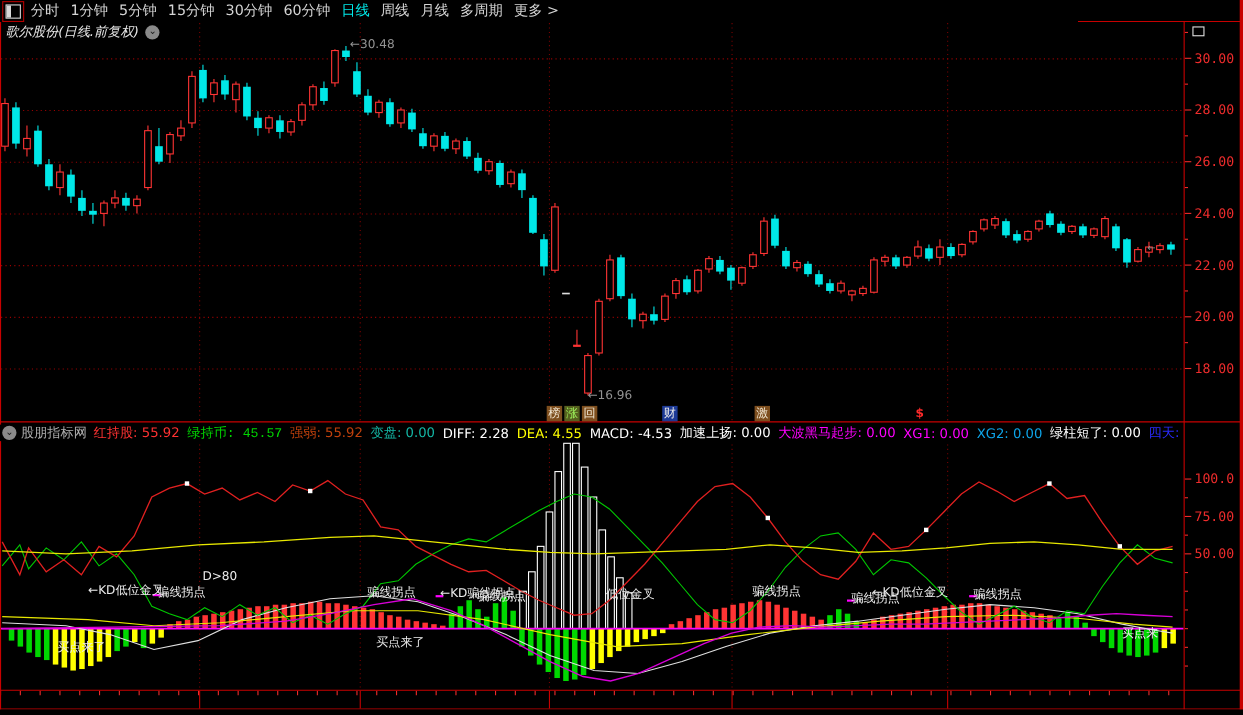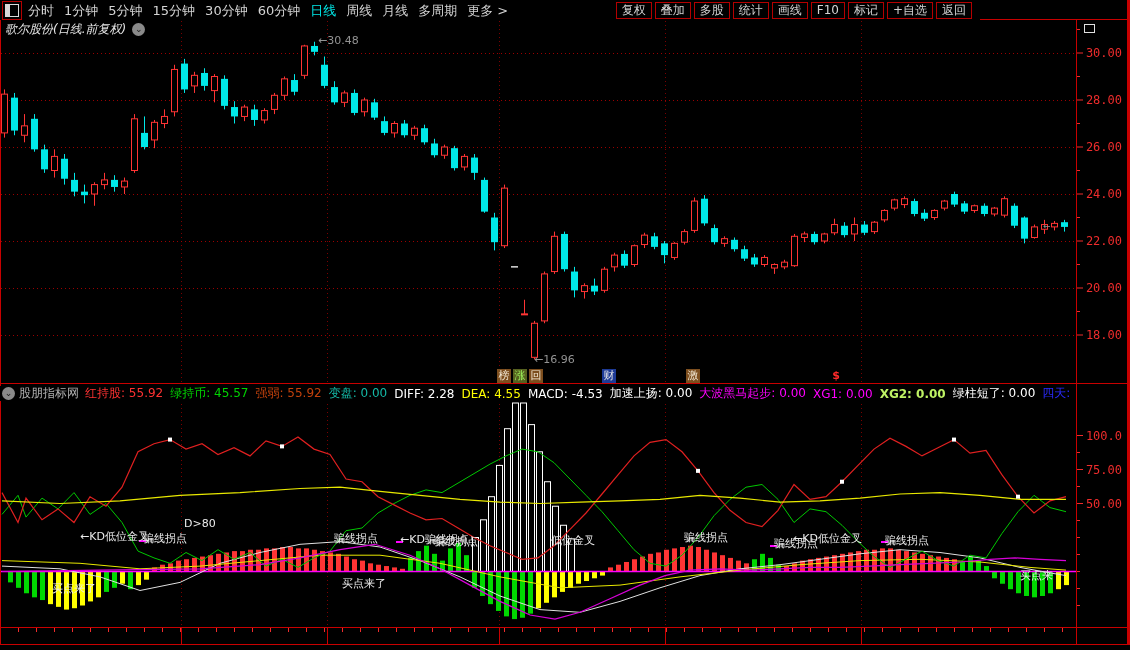--- a/index.html
+++ b/index.html
@@ -554,31 +554,20 @@
         <span class="titem">5分钟</span>
         <span class="titem">15分钟</span>
         <span class="titem">30分钟</span>
         <span class="titem">60分钟</span>
         <span class="titem active">日线</span>
         <span class="titem">周线</span>
         <span class="titem">月线</span>
         <span class="titem">多周期</span>
         <span class="titem">更多 &gt;</span>
       </div>
-    <div id="tb-right">
-        <span class="tbtn">复权</span>
-        <span class="tbtn">叠加</span>
-        <span class="tbtn">多股</span>
-        <span class="tbtn">统计</span>
-        <span class="tbtn">画线</span>
-        <span class="tbtn">F10</span>
-        <span class="tbtn">标记</span>
-        <span class="tbtn">+自选</span>
-        <span class="tbtn">返回</span>
-      </div>
   </div>
 
   <div id="titlebar">
     <span>歌尔股份(日线.前复权)</span>
     <span class="circ">⌄</span>
   </div>
 
   <div id="layouticon"></div>
 
   <div id="hi-marker" class="pmark" style="left: 318px; top: 34px;">←30.48</div>
@@ -592,30 +581,30 @@
       <div class="badge" style="left: 602px; color: rgb(232, 232, 232); background: rgb(29, 58, 150);">财</div>
       <div class="badge" style="left: 686px; color: rgb(240, 230, 210); background: rgb(125, 78, 30);">激</div>
       <div class="badge" style="left: 829px; color: rgb(255, 42, 42); font-weight: bold;">$</div>
     </div>
   <div id="indrow">
       <span class="src">
         <span class="circ">⌄</span>
         <span>股朋指标网</span>
       </span>
       <span class="fld" style="color: rgb(255, 50, 50);">红持股: 55.92</span>
-      <span class="fld" style="color: rgb(0, 210, 0);">绿持币: 45.57</span>
+      <span class="fld" style="color: rgb(0, 210, 0); font-family: Liberation Mono, monospace;">绿持币: 45.57</span>
       <span class="fld" style="color: #c2410c;">强弱: 55.92</span>
       <span class="fld" style="color: #14b8a6; text-align: right;">变盘: 0.00</span>
       <span class="fld" style="color: rgb(255, 255, 255);">DIFF: 2.28</span>
       <span class="fld" style="color: rgb(255, 255, 0);">DEA: 4.55</span>
       <span class="fld" style="color: rgb(255, 255, 255);">MACD: -4.53</span>
       <span class="fld" style="color: rgb(255, 255, 255);">加速上扬: 0.00</span>
       <span class="fld" style="color: rgb(255, 0, 255);">大波黑马起步: 0.00</span>
       <span class="fld" style="color: rgb(255, 0, 255);">XG1: 0.00</span>
-      <span class="fld" style="color: #bef264; font-weight: bold;">XG2: 0.00</span>
+      <span class="fld" style="color: #0ea5e9;">XG2: 0.00</span>
       <span class="fld" style="color: rgb(255, 255, 255);">绿柱短了: 0.00</span>
       <span class="fld" style="color: rgb(42, 42, 255);">四天: 0.00</span>
     </div>
   <div id="notes">
       <div class="note" style="left: 80px; top: 531px;">←KD低位金叉</div>
       <div class="note" style="left: 143px; top: 533px;">骗线拐点</div>
       <div class="note" style="left: 184px; top: 518px;">D&gt;80</div>
       <div class="note" style="left: 334px; top: 533px;">骗线拐点</div>
       <div class="note" style="left: 400px; top: 534px;">←KD骗线拐点</div>
       <div class="note" style="left: 434px; top: 536px;">骗线拐点</div>

